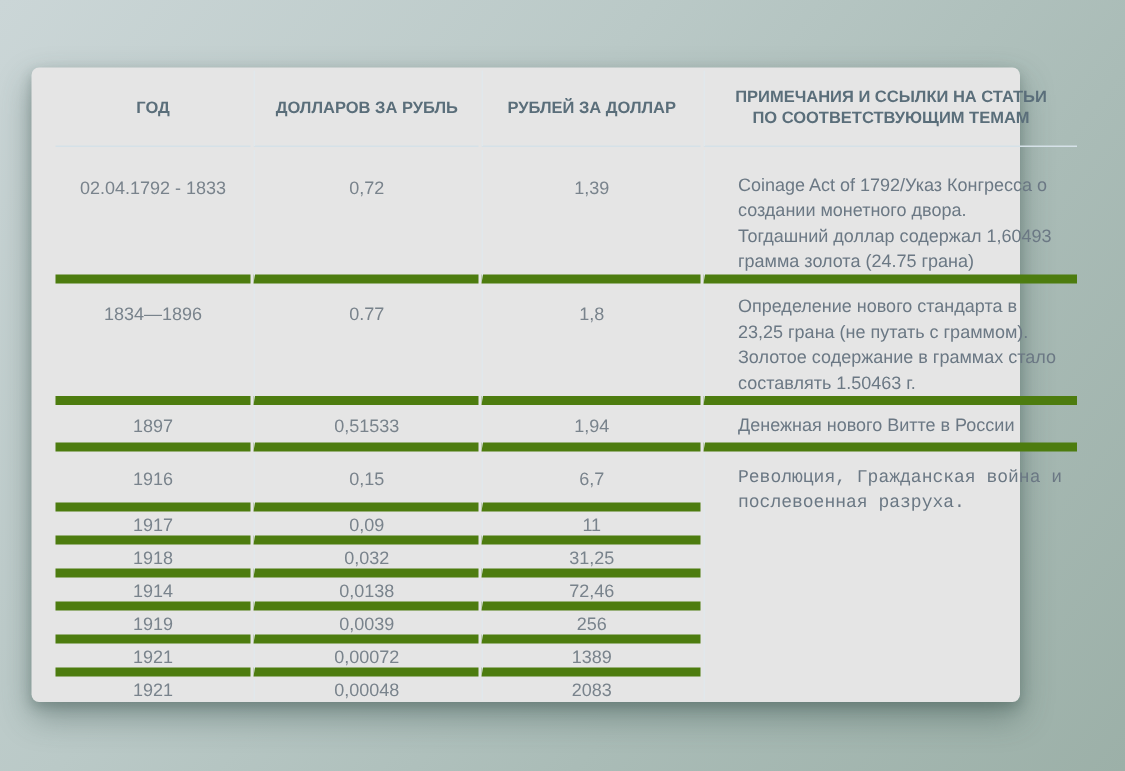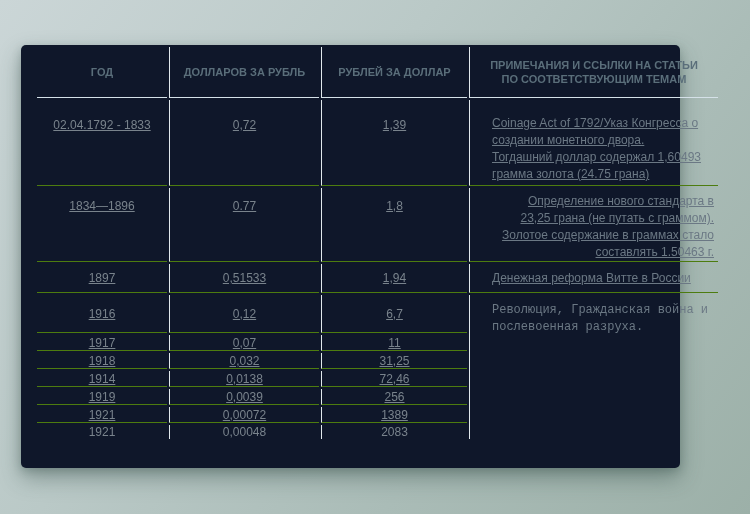--- a/index.html
+++ b/index.html
@@ -3,21 +3,21 @@
 <meta charset="utf-8">
 <style>
   html,body{margin:0;padding:0;}
   body{
     width:750px;height:514px;overflow:hidden;position:relative;
     font-family:"Liberation Sans","DejaVu Sans",sans-serif;
     background:linear-gradient(128deg,#cbd6d7 0%,#bac9c7 38%,#aabcb7 68%,#9cb0a8 100%);
   }
   .card{
     position:absolute;left:21px;top:45px;width:659px;height:423px;
-    background:#0f172a;border-radius:5px;box-sizing:border-box;
+    background:#e5e5e5;border-radius:5px;box-sizing:border-box;
     padding:0 14px;
     box-shadow:0 10px 22px rgba(45,70,65,.40),0 3px 8px rgba(45,70,65,.25);
   }
   table{
     width:685px;table-layout:fixed;
     border-collapse:separate;border-spacing:2px;
   }
   th{
     color:#5a6e7a;font-size:11px;font-weight:bold;line-height:14px;
     text-align:center;vertical-align:middle;
@@ -26,27 +26,27 @@
   }
   td{
     color:#79838c;font-size:12px;text-align:center;vertical-align:middle;
     padding:0;overflow:hidden;
   }
   td.notes{
     text-align:left;color:#6b7884;font-size:12px;line-height:17px;
     padding-left:22px;padding-right:4px;white-space:pre-line;
   }
   .bl{border-left:1px solid #e1e8ec;}
-  .bb{border-bottom:1px solid #4d7c0f;text-decoration:underline;}
+  .bb{border-bottom:6px solid #4d7c0f;}
   tr.r1{height:86px;} tr.r2{height:69px;} tr.r3{height:29px;} tr.r4{height:38px;}
   tr.rs{height:16px;} tr.r10{height:14px;}
   tr.r1 td{vertical-align:top;padding-top:18px;}
   tr.r1 td.notes{padding-top:15px;}
   tr.r2 td{vertical-align:top;padding-top:11px;}
-  tr.r2 td.notes{padding-top:5px;text-align:right;}
+  tr.r2 td.notes{padding-top:5px;}
   tr.r4 td.notes{vertical-align:top;padding-top:7px;font-family:Liberation Mono, monospace;}
 </style>
 </head>
 <body>
 
 <div class="card">
   <table>
     <colgroup>
       <col style="width:130px">
         <col style="width:150px">
@@ -79,34 +79,34 @@
       <td class="bl bb notes">Определение нового стандарта в
 23,25 грана (не путать с граммом).
 Золотое содержание в граммах стало
 составлять 1.50463 г.</td>
     </tr>
 
     <tr class="r3">
       <td class="bb">1897</td>
       <td class="bl bb">0,51533</td>
       <td class="bl bb">1,94</td>
-      <td class="bl bb notes">Денежная реформа Витте в России</td>
+      <td class="bl bb notes">Денежная нового Витте в России</td>
     </tr>
 
     <tr class="r4">
       <td class="bb">1916</td>
-      <td class="bl bb">0,12</td>
+      <td class="bl bb">0,15</td>
       <td class="bl bb">6,7</td>
       <td class="bl notes" rowspan="7">Революция, Гражданская война и
 послевоенная разруха.</td>
     </tr>
 
     <tr class="rs">
       <td class="bb">1917</td>
-      <td class="bl bb">0,07</td>
+      <td class="bl bb">0,09</td>
       <td class="bl bb">11</td>
     </tr>
     <tr class="rs">
       <td class="bb">1918</td>
       <td class="bl bb">0,032</td>
       <td class="bl bb">31,25</td>
     </tr>
     <tr class="rs">
       <td class="bb">1914</td>
       <td class="bl bb">0,0138</td>

